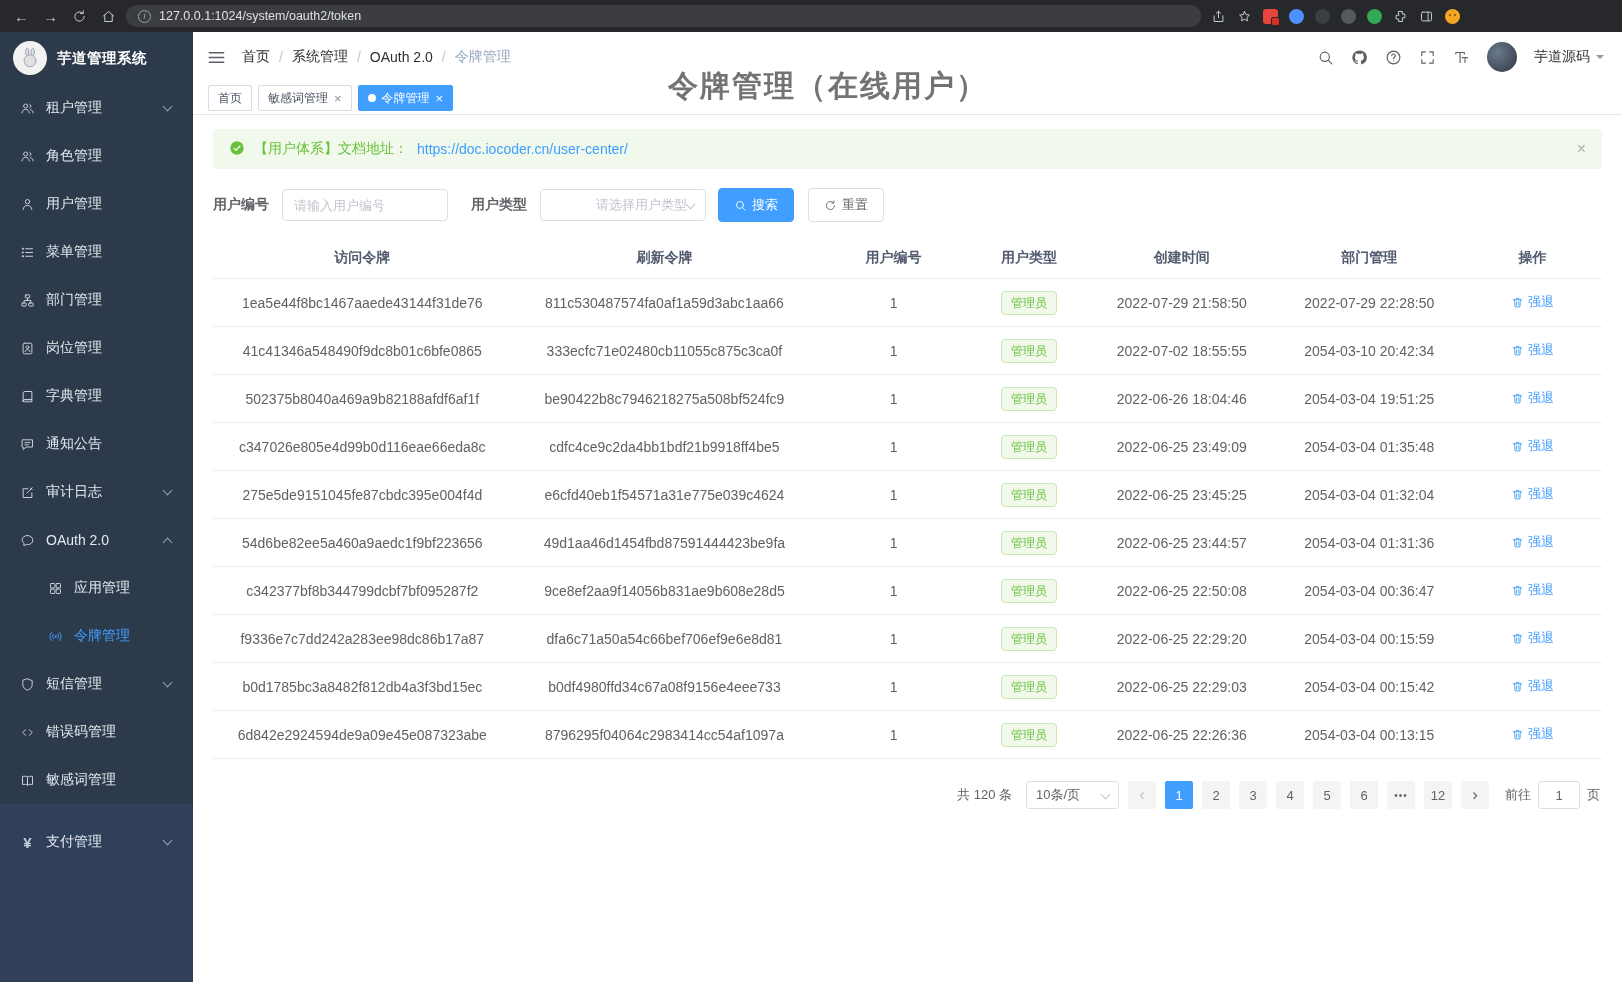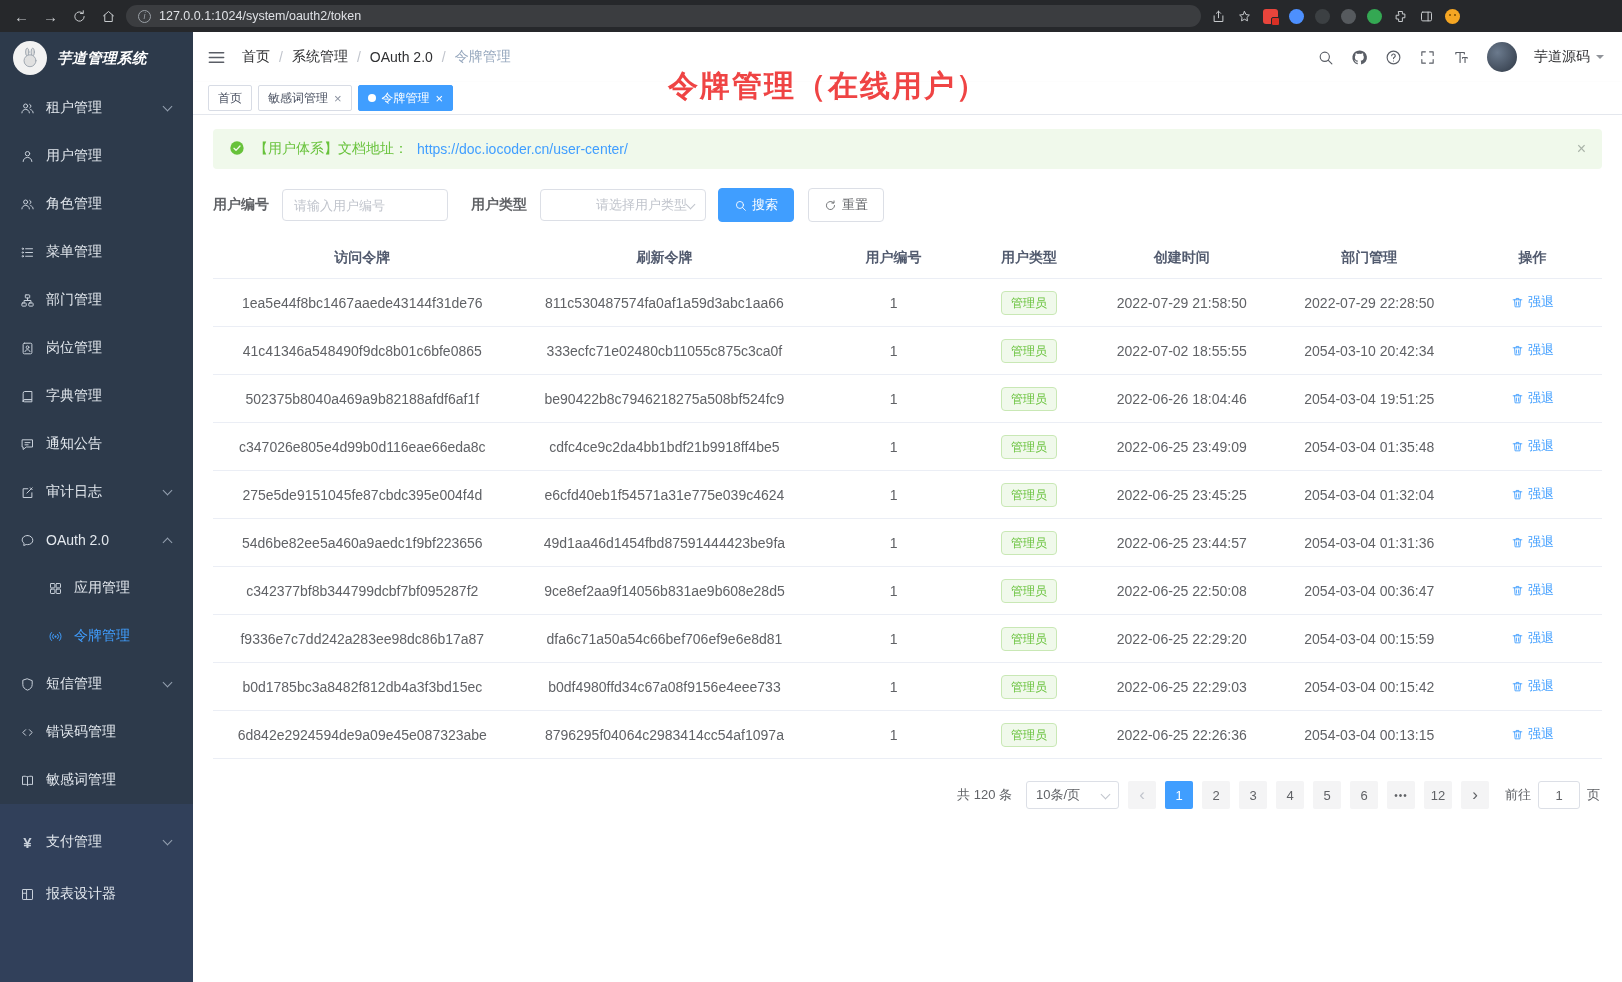--- a/index.html
+++ b/index.html
@@ -25,21 +25,21 @@
   .ext-green { background: #34a853; }
   .ext-avatar { background: #f5a623; border-radius: 50%; }
   .ext-avatar::before { content: ""; position: absolute; left: 4px; top: 5px; width: 2px; height: 2px; border-radius: 50%; background: #7a4b00; box-shadow: 5px 0 0 #7a4b00; }
 
   
   .app { display: flex; height: 950px; }
   .sidebar { width: 193px; background: #2d3a4b; color: #dfe4ea; display: flex; flex-direction: column; flex: 0 0 193px; }
   .logo { height: 52px; display: flex; align-items: center; gap: 10px; padding-left: 13px; }
   .logo-avatar { width: 34px; height: 34px; border-radius: 50%; background: #f2f2f2; display: inline-flex; align-items: center; justify-content: center; overflow: hidden; flex: 0 0 auto; }
   .logo-avatar svg { width: 22px; height: 22px; stroke: #9aa3ad; fill: #e0e0e0; stroke-width: 1; }
-  .logo-title { color: #fff; font-size: 14.5px; font-weight: 700; letter-spacing: 0.5px; font-style: italic; }
+  .logo-title { color: #fff; font-size: 14.5px; font-weight: 700; letter-spacing: 0.5px; }
   .menu { display: flex; flex-direction: column; }
   .menu-item { height: 48px; display: flex; align-items: center; gap: 11px; padding-left: 20px; font-size: 14px; cursor: pointer; color: #e3e8ee; }
   .menu-item .mi { width: 15px; height: 15px; color: #c8d0da; flex: 0 0 auto; }
   .menu-item.sub { padding-left: 48px; }
   .menu-item.active { color: #409eff; }
   .menu-item.active .mi { color: #409eff; }
   .caret { width: 7px; height: 7px; border-right: 1.5px solid #95a1b1; border-bottom: 1.5px solid #95a1b1; transform: rotate(45deg); margin-left: auto; margin-right: 22px; margin-top: -3px; }
   .caret.up { transform: rotate(-135deg); margin-top: 4px; }
   .yen { font-size: 15px; font-weight: 700; color: #c8d0da; width: 15px; text-align: center; flex: 0 0 auto; }
   .sidebar-lower { background: #31405a; flex: 1; padding-top: 12px; }
@@ -55,21 +55,21 @@
   .crumb { cursor: pointer; }
   .crumb.last { color: #97a8be; cursor: default; }
   .crumb-sep { color: #c0c4cc; }
   .nav-tools { margin-left: auto; display: flex; align-items: center; gap: 17px; color: #5a5e66; }
   .nav-tools svg { width: 17px; height: 17px; cursor: pointer; }
   .nav-avatar { width: 30px; height: 30px; border-radius: 50%; background: radial-gradient(circle at 35% 35%, #6b7a8d, #2e3744); cursor: pointer; flex: 0 0 auto; }
   .nav-user { font-size: 14px; color: #303133; cursor: pointer; display: flex; align-items: center; gap: 6px; }
   .tri { width: 0; height: 0; border: 4px solid transparent; border-top-color: #909399; margin-top: 4px; }
 
   
-  .annotation { position: absolute; left: 668px; top: 66px; color: #ef4444; font-size: 30px; font-weight: 700; letter-spacing: 2px; z-index: 50; pointer-events: none; }
+  .annotation { position: absolute; left: 668px; top: 66px; color: #737373; font-size: 30px; font-weight: 700; letter-spacing: 2px; z-index: 50; pointer-events: none; }
 
   
   .tags-bar { height: 33px; display: flex; align-items: center; gap: 6px; padding: 0 15px; border-bottom: 1px solid #e4e7ed; box-shadow: 0 1px 3px rgba(0,0,0,0.05); background: #fff; }
   .tag { height: 26px; display: inline-flex; align-items: center; gap: 6px; padding: 0 9px; border: 1px solid #d8dce5; background: #fff; color: #495060; font-size: 12px; cursor: pointer; border-radius: 2px; }
   .tag .tag-close { font-size: 13px; line-height: 1; color: #8a919f; }
   .tag.active { background: #409eff; border-color: #409eff; color: #fff; }
   .tag.active .tag-close { color: #fff; }
   .tag-dot { width: 8px; height: 8px; border-radius: 50%; background: #fff; }
 
   
@@ -188,32 +188,32 @@
         <svg class="mi" viewBox="0 0 24 24">
             <circle cx="9" cy="8" r="3.2"></circle>
             <path d="M3 19c0-3.5 3-5.5 6-5.5s6 2 6 5.5"></path>
             <path d="M15.5 5.3a3.2 3.2 0 0 1 0 5.9M17 13.8c2.3.7 4 2.5 4 5.2"></path>
           </svg>
         <span>租户管理</span>
         <span class="caret"></span>
       </div>
       <div class="menu-item">
         <svg class="mi" viewBox="0 0 24 24">
-            <circle cx="12" cy="7.5" r="3.5"></circle>
-            <path d="M5 20c0-4 3.5-6.5 7-6.5s7 2.5 7 6.5"></path>
-          </svg>
-        <span>用户管理</span>
-      </div>
-      <div class="menu-item">
-        <svg class="mi" viewBox="0 0 24 24">
             <circle cx="9" cy="8" r="3.2"></circle>
             <path d="M3 19c0-3.5 3-5.5 6-5.5s6 2 6 5.5"></path>
             <path d="M15.5 5.3a3.2 3.2 0 0 1 0 5.9M17 13.8c2.3.7 4 2.5 4 5.2"></path>
           </svg>
         <span>角色管理</span>
+      </div>
+      <div class="menu-item">
+        <svg class="mi" viewBox="0 0 24 24">
+            <circle cx="12" cy="7.5" r="3.5"></circle>
+            <path d="M5 20c0-4 3.5-6.5 7-6.5s7 2.5 7 6.5"></path>
+          </svg>
+        <span>用户管理</span>
       </div>
       <div class="menu-item">
         <svg class="mi" viewBox="0 0 24 24">
             <path d="M9 6h11M9 12h11M9 18h11"></path>
             <circle cx="4.5" cy="6" r="1.1"></circle>
             <circle cx="4.5" cy="12" r="1.1"></circle>
             <circle cx="4.5" cy="18" r="1.1"></circle>
           </svg>
         <span>菜单管理</span>
       </div>
@@ -298,27 +298,20 @@
             <path d="M12 6.5v13"></path>
           </svg>
         <span>敏感词管理</span>
       </div>
     </nav>
     <div class="sidebar-lower">
       <div class="menu-item">
         <span class="yen">¥</span>
         <span>支付管理</span>
         <span class="caret"></span>
-      </div>
-      <div class="menu-item">
-        <svg class="mi" viewBox="0 0 24 24">
-            <rect x="4" y="4" width="16" height="16" rx="1"></rect>
-            <path d="M10.5 4v16M4 10h6.5"></path>
-          </svg>
-        <span>报表设计器</span>
       </div>
     </div>
   </aside>
 
   <div class="main">
 
     <div class="navbar">
       <span class="hamburger">
           <svg viewBox="0 0 24 24">
             <path d="M3 6h18M3 12h18M3 18h18"></path>

